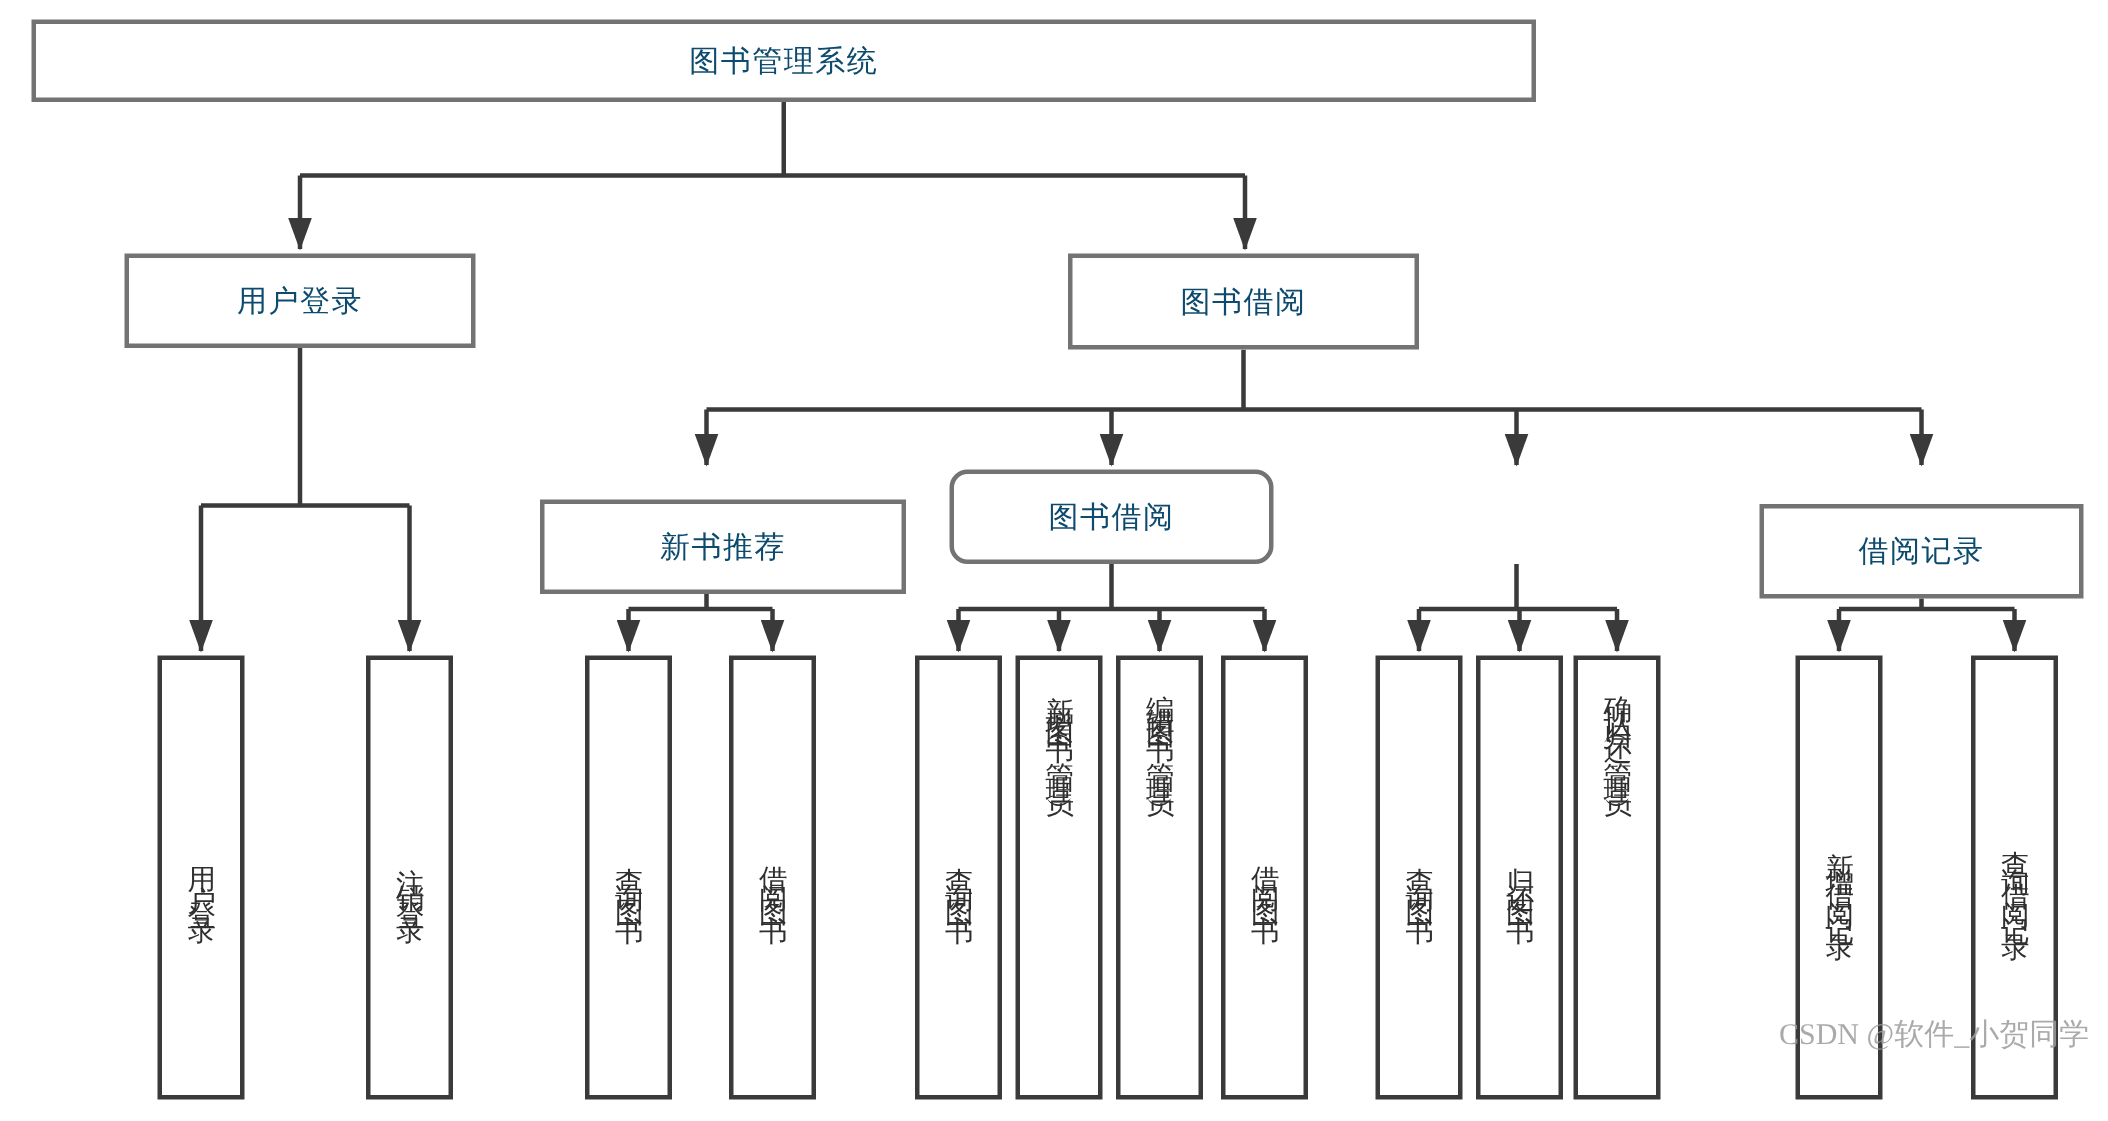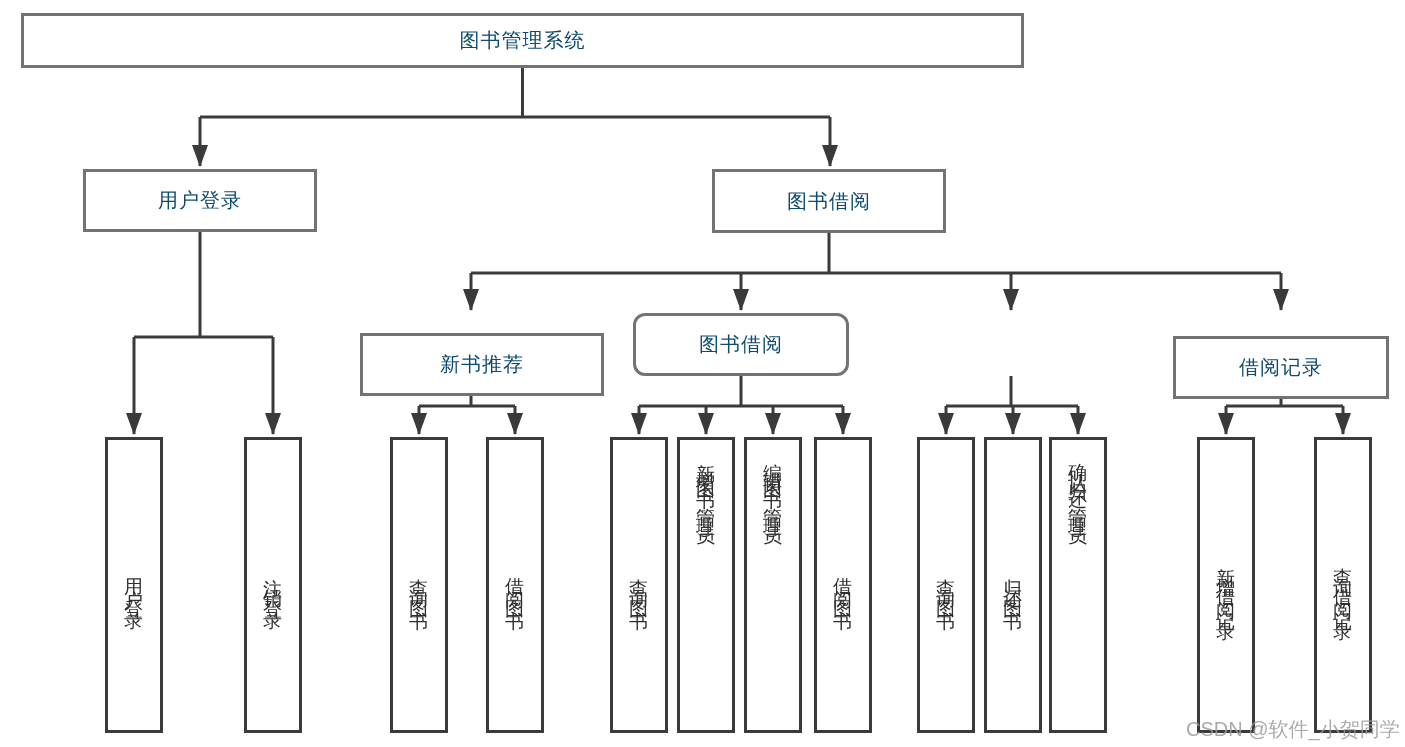--- a/index.html
+++ b/index.html
@@ -79,26 +79,27 @@
   #l-borrow-2   { left: 814px; }
   #l-q-books-3  { left: 917px; }
   #l-return     { left: 984px; }
   #l-confirm    { left: 1049px; }
   #l-add-rec    { left: 1197px; }
   #l-q-rec      { left: 1314px; }
   
   #watermark {
     position: absolute;
     left: 1186px;
-    top: 716px;
+    top: 676px;
     font-size: 20px;
     color: #9c9c9c;
     opacity: 0.85;
     white-space: nowrap;
     z-index: 3;
+    font-family: Liberation Serif, serif;
   }
 </style>
 </head>
 <body>
 
 <div id="canvas">
 
   <svg id="wires" viewBox="0 0 1405 747" xmlns="http://www.w3.org/2000/svg">
     <defs>
       <marker id="arrow" markerUnits="userSpaceOnUse" markerWidth="22" markerHeight="16" viewBox="0 0 22 16" refX="21" refY="8" orient="auto">

